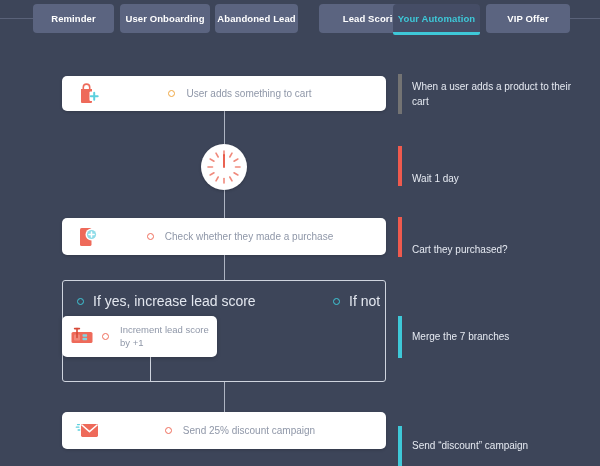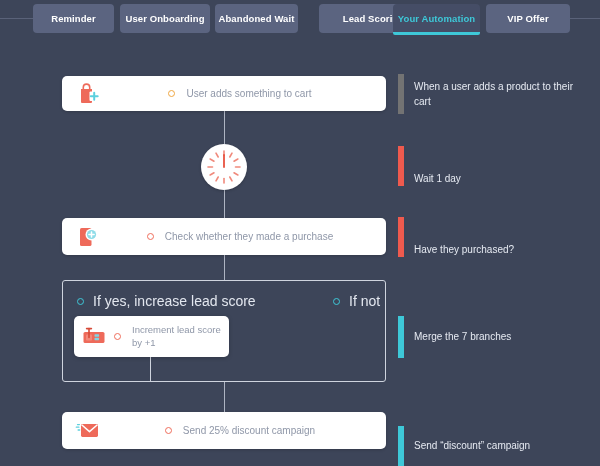--- a/index.html
+++ b/index.html
@@ -67,21 +67,21 @@
     position: absolute; background: #fff; border-radius: 5px;
     display: flex; align-items: center;
     box-shadow: 0 1px 4px rgba(0,0,0,.22);
   }
   .subcard .icon-wrap { width: 40px; flex: 0 0 40px; justify-content: center; display: flex; align-items: center; }
   .subcard .node-body { flex: 1 1 auto; display: flex; align-items: center; padding-right: 8px; }
   .subcard .node-label { font-size: 9.5px; }
 
   
   .annot {
-    position: absolute; border-left: 6px solid #737373;
+    position: absolute; border-left: 4px solid #737373;
     padding-left: 10px; display: flex; align-items: center;
   }
   .annot.red  { border-left-color: #ef5a4e; align-items: flex-end; }
   .annot.cyan { border-left-color: #3ec8d8; }
   .annot span { color: #e6eaf2; font-size: 10px; line-height: 1.55; }
 
   
   .clock {
     position: absolute; width: 46px; height: 46px; border-radius: 50%;
     background: #ffffff; box-shadow: 0 1px 3px rgba(0,0,0,.2);
@@ -97,21 +97,21 @@
     <div class="tabline left"></div>
     <div class="tabline right"></div>
 
     <div class="tab" style="left:33px; width:81px;">
       <span>Reminder</span>
     </div>
     <div class="tab" style="left:120px; width:90px;justify-content:center;">
       <span>User Onboarding</span>
     </div>
     <div class="tab" style="left:215px; width:83px;">
-      <span>Abandoned Wait</span>
+      <span>Abandoned Lead</span>
     </div>
     <div class="tab" style="left:303px; width:109px;margin-left:16px;">
       <span>Lead Scoring</span>
     </div>
     <div class="tab active" style="left:393px; width:87px;">
       <span>Your Automation</span>
       <span class="underline"></span>
     </div>
     <div class="tab" style="left:486px; width:84px;">
       <span>VIP Offer</span>
@@ -181,21 +181,21 @@
   <div class="branch-label" style="left:77px; top:293px;">
     <span class="dot"></span>
     <span>If yes, increase lead score</span>
   </div>
 
   <div class="branch-label" style="left:333px; top:293px;">
     <span class="dot"></span>
     <span>If not</span>
   </div>
 
-  <div class="subcard" style="left:62px; top:316px; width:155px; height:41px;margin-left:12px;">
+  <div class="subcard" style="left:62px; top:316px; width:155px; height:41px;">
     <div class="icon-wrap">
       <svg width="26" height="22" viewBox="0 0 26 22">
         <rect x="2.5" y="6" width="21" height="11" rx="1.6" fill="#ee6a5a"></rect>
         <rect x="5" y="8.5" width="6" height="6" rx="0.8" fill="#f2897b"></rect>
         <rect x="13.5" y="8.3" width="4.6" height="2.4" rx="0.6" fill="#7fd5e3"></rect>
         <rect x="13.5" y="11.8" width="4.6" height="2.4" rx="0.6" fill="#7fd5e3"></rect>
         <line x1="8" y1="2.5" x2="8" y2="11.5" stroke="#d64a38" stroke-width="1.6" stroke-linecap="round"></line>
         <line x1="5.6" y1="2.6" x2="10.4" y2="2.6" stroke="#d64a38" stroke-width="1.6" stroke-linecap="round"></line>
       </svg>
     </div>
@@ -221,21 +221,21 @@
 
   <div class="annot" style="left:398px; top:74px; width:190px; height:40px;">
     <span>When a user adds a product to their cart</span>
   </div>
 
   <div class="annot red" style="left:398px; top:146px; width:190px; height:40px;">
     <span>Wait 1 day</span>
   </div>
 
   <div class="annot red" style="left:398px; top:217px; width:190px; height:40px;">
-    <span>Have they purchased?</span>
+    <span>Cart they purchased?</span>
   </div>
 
   <div class="annot cyan" style="left:398px; top:316px; width:190px; height:42px;">
     <span>Merge the 7 branches</span>
   </div>
 
   <div class="annot cyan" style="left:398px; top:426px; width:190px; height:40px;text-align:center;">
     <span>Send “discount” campaign</span>
   </div>
 

